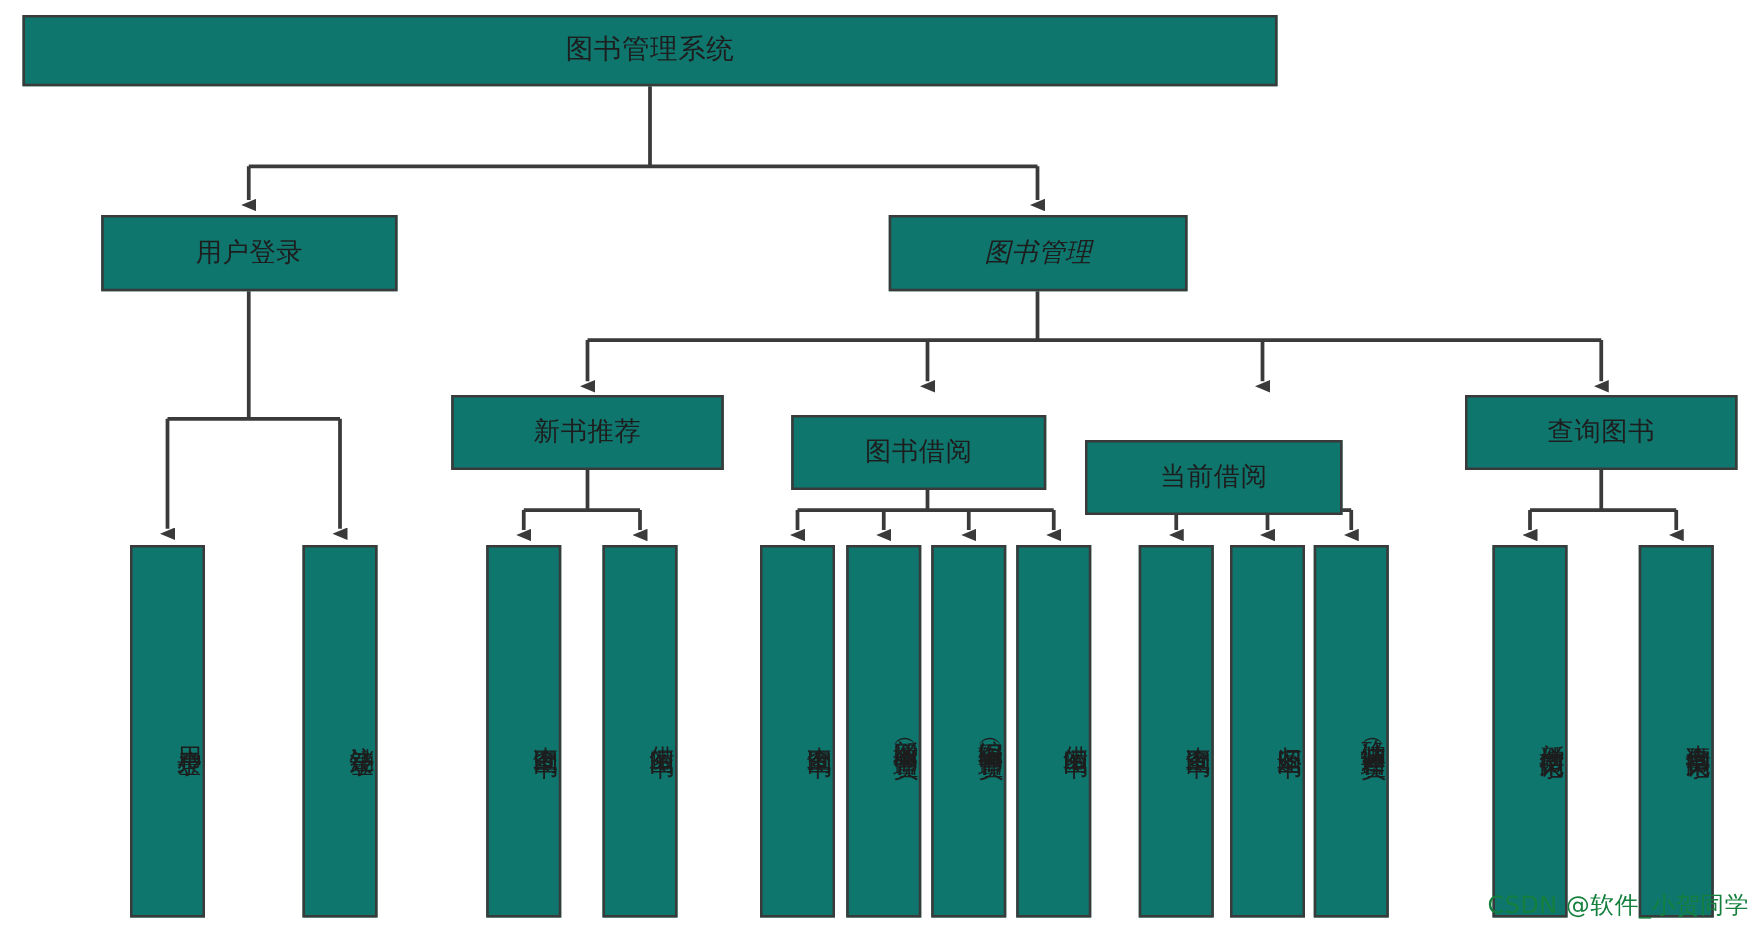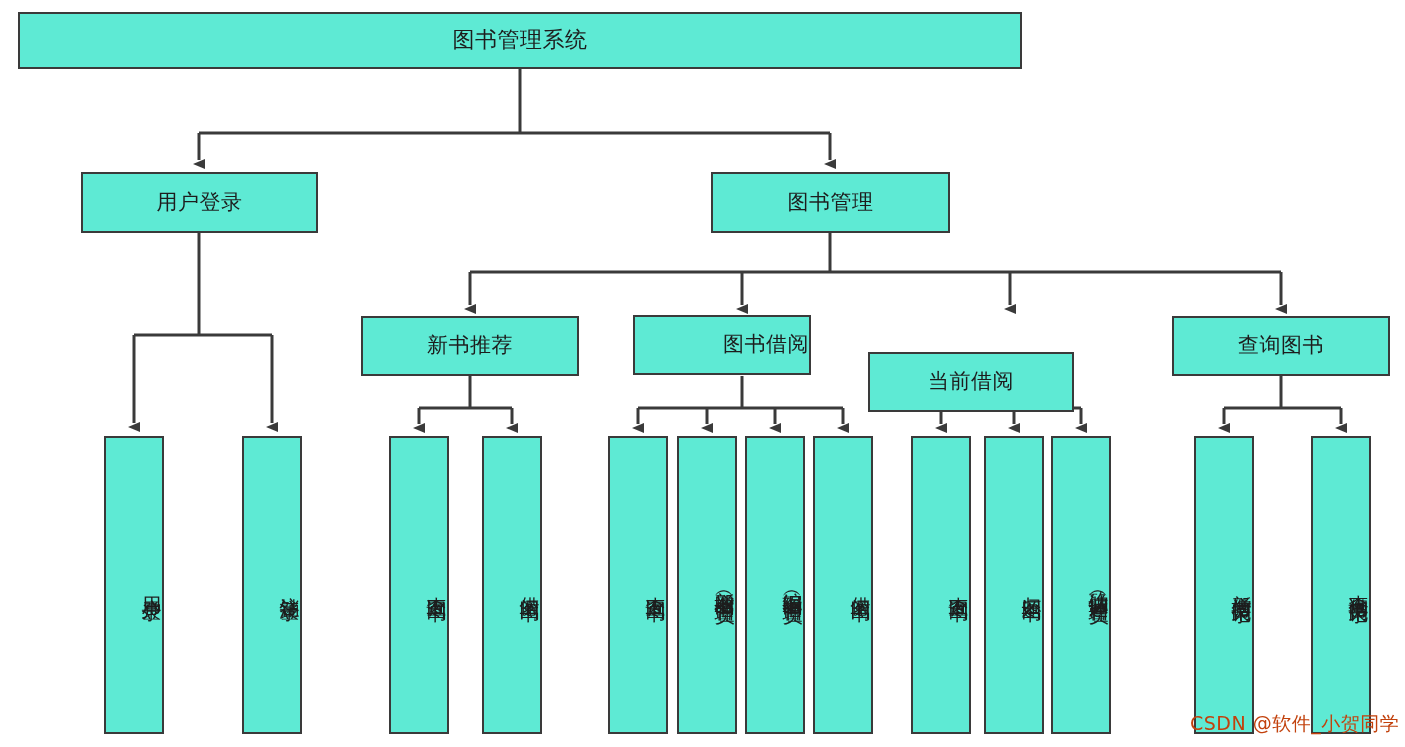--- a/index.html
+++ b/index.html
@@ -22,21 +22,21 @@
     position: absolute;
     left: 0;
     top: 0;
     width: 1405px;
     height: 747px;
   }
   .node {
     position: absolute;
     box-sizing: border-box;
     border: 2.5px solid #3a3a3a;
-    background: #5eead4;
+    background: #0f766e;
     color: #1d1d1d;
     display: flex;
     align-items: center;
     justify-content: center;
     text-align: center;
     z-index: 2;
   }
   .node.horiz {
     font-size: 21px;
     letter-spacing: 0.5px;
@@ -58,21 +58,21 @@
   }
   .node.vert .vlabel {
     writing-mode: vertical-rl;
     text-orientation: upright;
     display: block;
     white-space: nowrap;
   }
   .watermark {
     position: absolute;
     font-size: 19px;
-    color: #c2410c;
+    color: #15803d;
     white-space: nowrap;
     z-index: 3;
     letter-spacing: 0.5px;
   }
 </style>
 </head>
 <body>
 
 <div id="canvas">
 
@@ -128,28 +128,28 @@
     </g>
   </svg>
 
   <div class="node horiz root" style="left:18px; top:12px; width:1004px; height:57px;">
     <span>图书管理系统</span>
   </div>
 
   <div class="node horiz" style="left:81px; top:172px; width:237px; height:61px;">
     <span>用户登录</span>
   </div>
-  <div class="node horiz" style="left:711px; top:172px; width:239px; height:61px;">
+  <div class="node horiz" style="left:711px; top:172px; width:239px; height:61px;font-style:italic;">
     <span>图书管理</span>
   </div>
 
   <div class="node horiz" style="left:361px; top:316px; width:218px; height:60px;font-family:Liberation Serif, serif;">
     <span>新书推荐</span>
   </div>
-  <div class="node horiz" style="left:633px; top:315px; width:178px; height:60px;justify-content:flex-end;">
+  <div class="node horiz" style="left:633px; top:332px; width:204px; height:60px;">
     <span>图书借阅</span>
   </div>
   <div class="node horiz" style="left:868px; top:316px; width:206px; height:60px;margin-top:36px;">
     <span>当前借阅</span>
   </div>
   <div class="node horiz" style="left:1172px; top:316px; width:218px; height:60px;">
     <span>查询图书</span>
   </div>
 
   <div class="node vert" style="left:104px; top:436px; width:60px; height:298px;">

